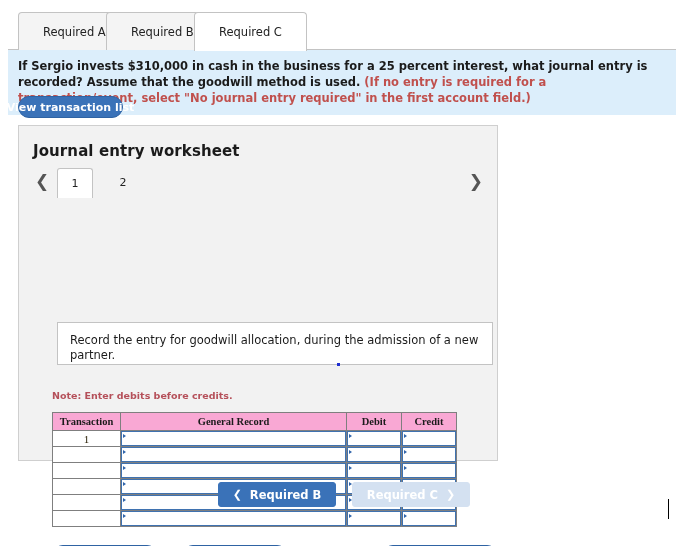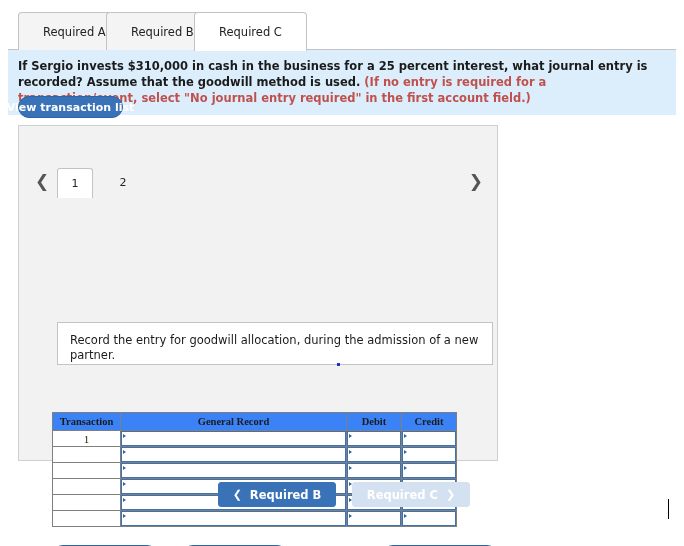--- a/index.html
+++ b/index.html
@@ -203,21 +203,21 @@
   .jtable {
     position: absolute;
     left: 33px;
     top: 286px;
     width: 404px;
     border-collapse: collapse;
     table-layout: fixed;
     background: #ffffff;
   }
   .jtable th {
-    background: #3b82f6;
+    background: #f9a8d4;
     border: 1px solid #7f7f7f;
     color: #1b1b1b;
     font-size: 10.5px;
     font-weight: bold;
     height: 15px;
     padding: 1px 0;
     font-family: "Liberation Serif", "DejaVu Serif", serif;
   }
   .jtable td {
     border: 1px solid #7f7f7f;
@@ -323,37 +323,39 @@
   <span>If Sergio invests $310,000 in cash in the business for a 25 percent interest, what journal entry is recorded? Assume that the goodwill method is used.</span>
   <span class="red">(If no entry is required for a transaction/event, select "No journal entry required" in the first account field.)</span>
 </div>
 
 <div class="btn" id="view-transaction-list">
   <span>View transaction list</span>
 </div>
 
 <div class="panel">
 
+  <div class="panel-title">Journal entry worksheet</div>
 
   <div class="pager">
     <div class="chev left">❮</div>
     <div class="pagetab active" id="pagetab-1">
       <span>1</span>
     </div>
     <div class="pagetab" id="pagetab-2">
       <span>2</span>
     </div>
     <div class="chev right">❯</div>
   </div>
 
   <div class="descbox">
     <span>Record the entry for goodwill allocation, during the admission of a new partner.</span>
   </div>
   <div class="descdot"></div>
 
+  <div class="note">Note: Enter debits before credits.</div>
 
   <table class="jtable">
     <colgroup>
       <col class="col-tx">
         <col class="col-gj">
         <col class="col-db">
         <col class="col-cr">
     </colgroup>
     <thead>
       <tr>

